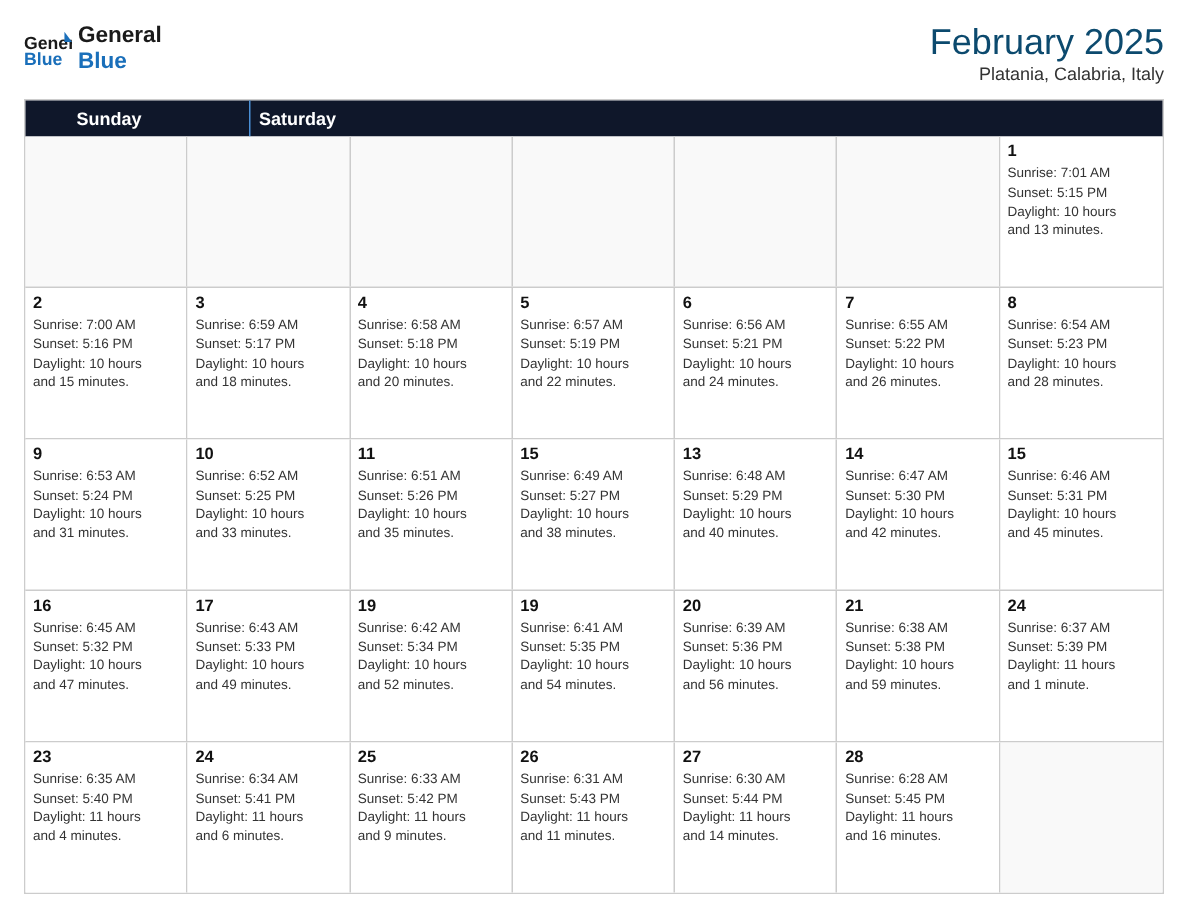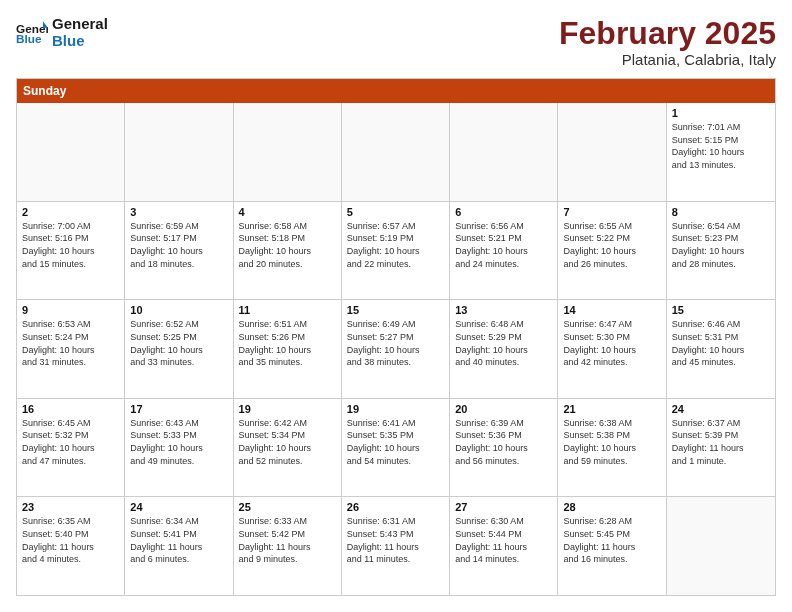--- a/index.html
+++ b/index.html
@@ -30,39 +30,40 @@
     .logo-icon {
       width: 32px;
       height: 28px;
       margin-right: 4px;
       position: relative;
     }
     .title-block {
       text-align: right;
     }
     .month-title {
-      font-size: 32px;
-      font-weight: bold;
-      color: #7f1d1d;
+      font-size: 24px;
+      font-weight: normal;
+      color: #0c4a6e;
       line-height: 1.1;
     }
     .location-title {
-      font-size: 15px;
+      font-size: 12px;
       color: #333;
     }
     .calendar {
       flex: 1;
       border: 1px solid #ccc;
       display: flex;
       flex-direction: column;
     }
     .cal-header {
       display: grid;
       grid-template-columns: repeat(6, 1fr);
-      background: #c2410c;
+      background: #0f172a;
+      padding-left: 28px;
     }
     .cal-header-cell {
       color: #fff;
       font-size: 12px;
       font-weight: bold;
       padding: 5px 6px;
       border-right: 1px solid #4a8fd5;
     }
     .cal-header-cell:last-child { border-right: none; }
     .cal-body {
@@ -118,20 +119,21 @@
     </div>
     <div class="title-block">
       <div class="month-title">February 2025</div>
       <div class="location-title">Platania, Calabria, Italy</div>
     </div>
   </div>
 
   <div class="calendar">
     <div class="cal-header">
     <div class="cal-header-cell">Sunday</div>
+        <div class="cal-header-cell">Saturday</div>
       </div>
     <div class="cal-body">
     <div class="cal-row">
           <div class="cal-cell empty"></div>
           <div class="cal-cell empty"></div>
           <div class="cal-cell empty"></div>
           <div class="cal-cell empty"></div>
           <div class="cal-cell empty"></div>
           <div class="cal-cell empty"></div>
           <div class="cal-cell">

